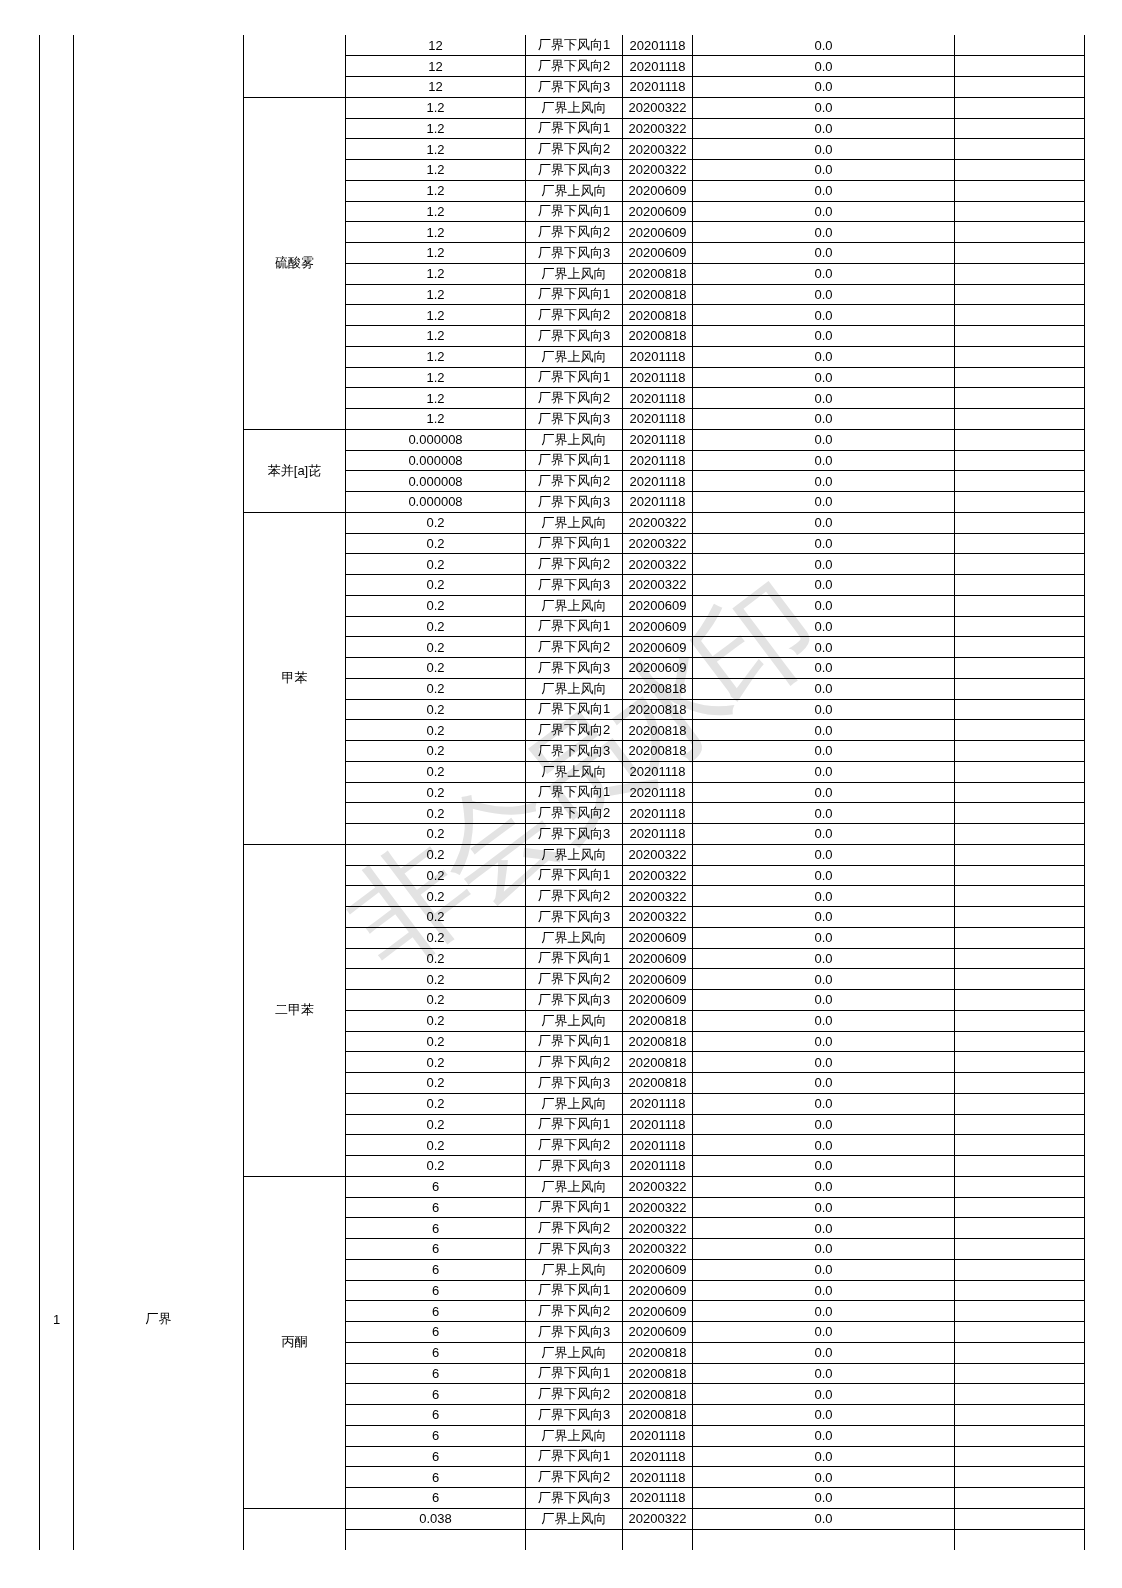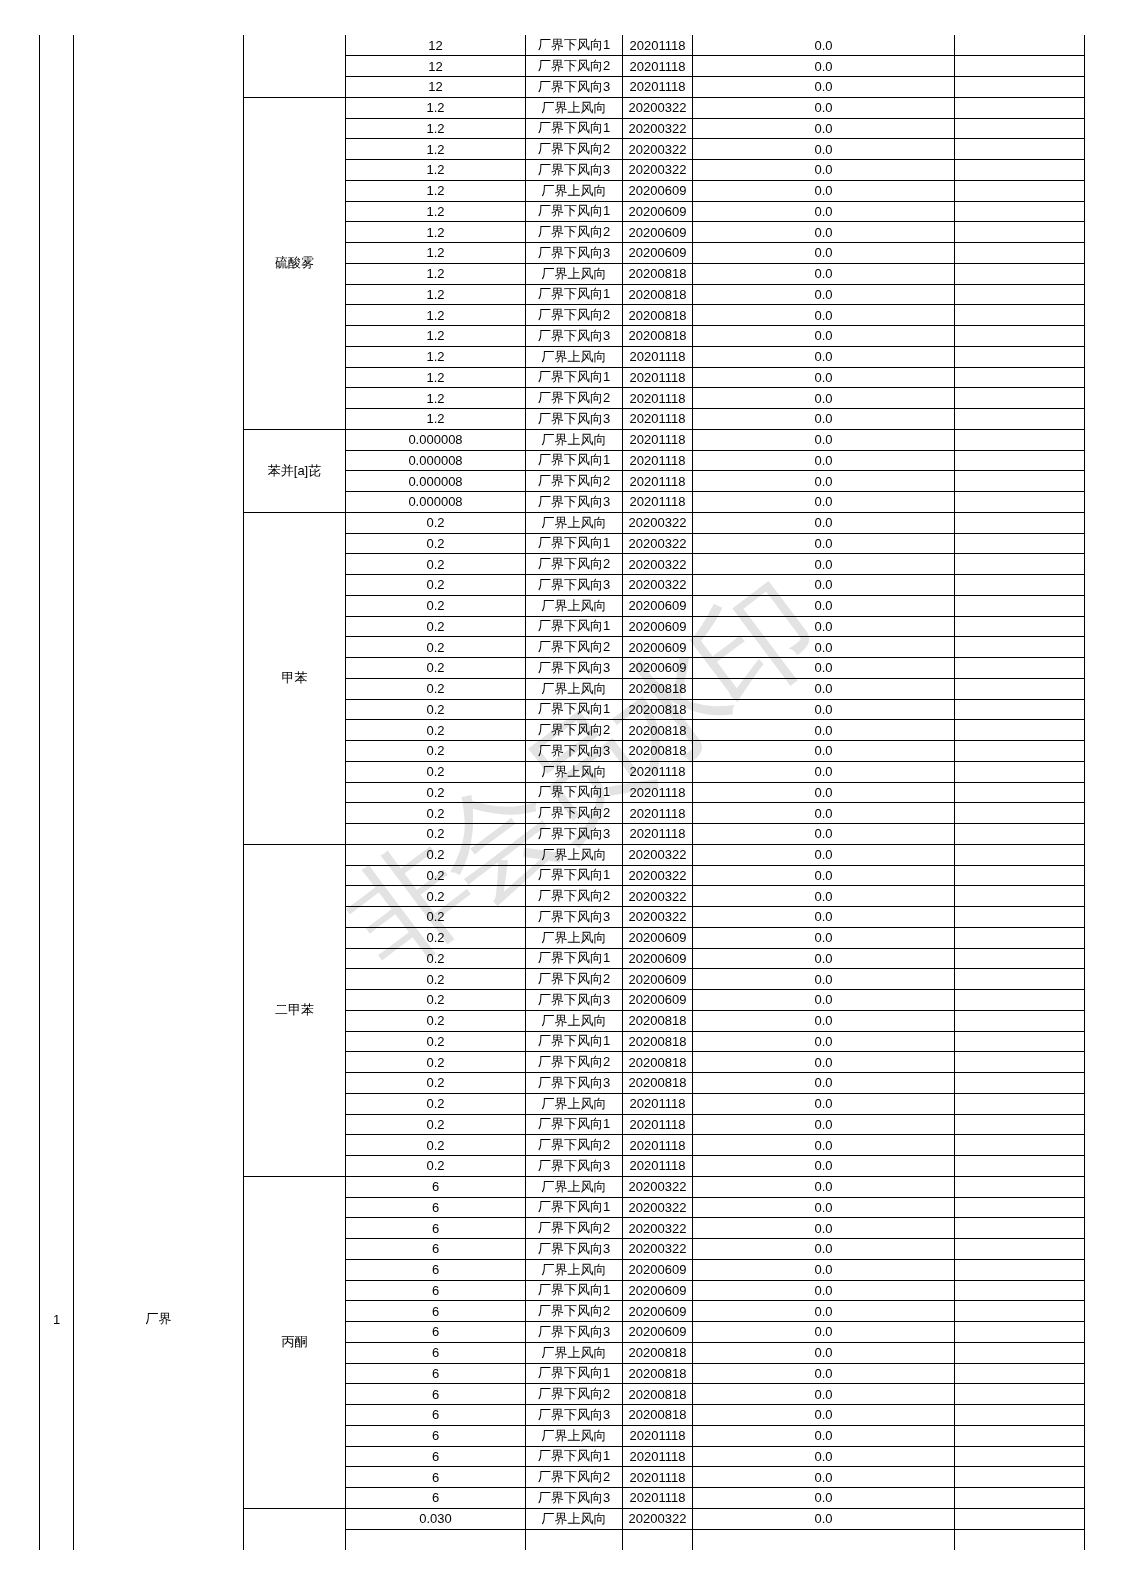--- a/index.html
+++ b/index.html
@@ -576,21 +576,21 @@
         </tr>
         <tr>
           <td>6</td>
           <td>厂界下风向3</td>
           <td>20201118</td>
           <td>0.0</td>
           <td></td>
         </tr>
         <tr>
           <td class="nb" rowspan="2"></td>
-          <td>0.030</td>
+          <td>0.038</td>
           <td>厂界上风向</td>
           <td>20200322</td>
           <td>0.0</td>
           <td></td>
         </tr>
         <tr>
           <td></td>
           <td></td>
           <td></td>
           <td></td>

